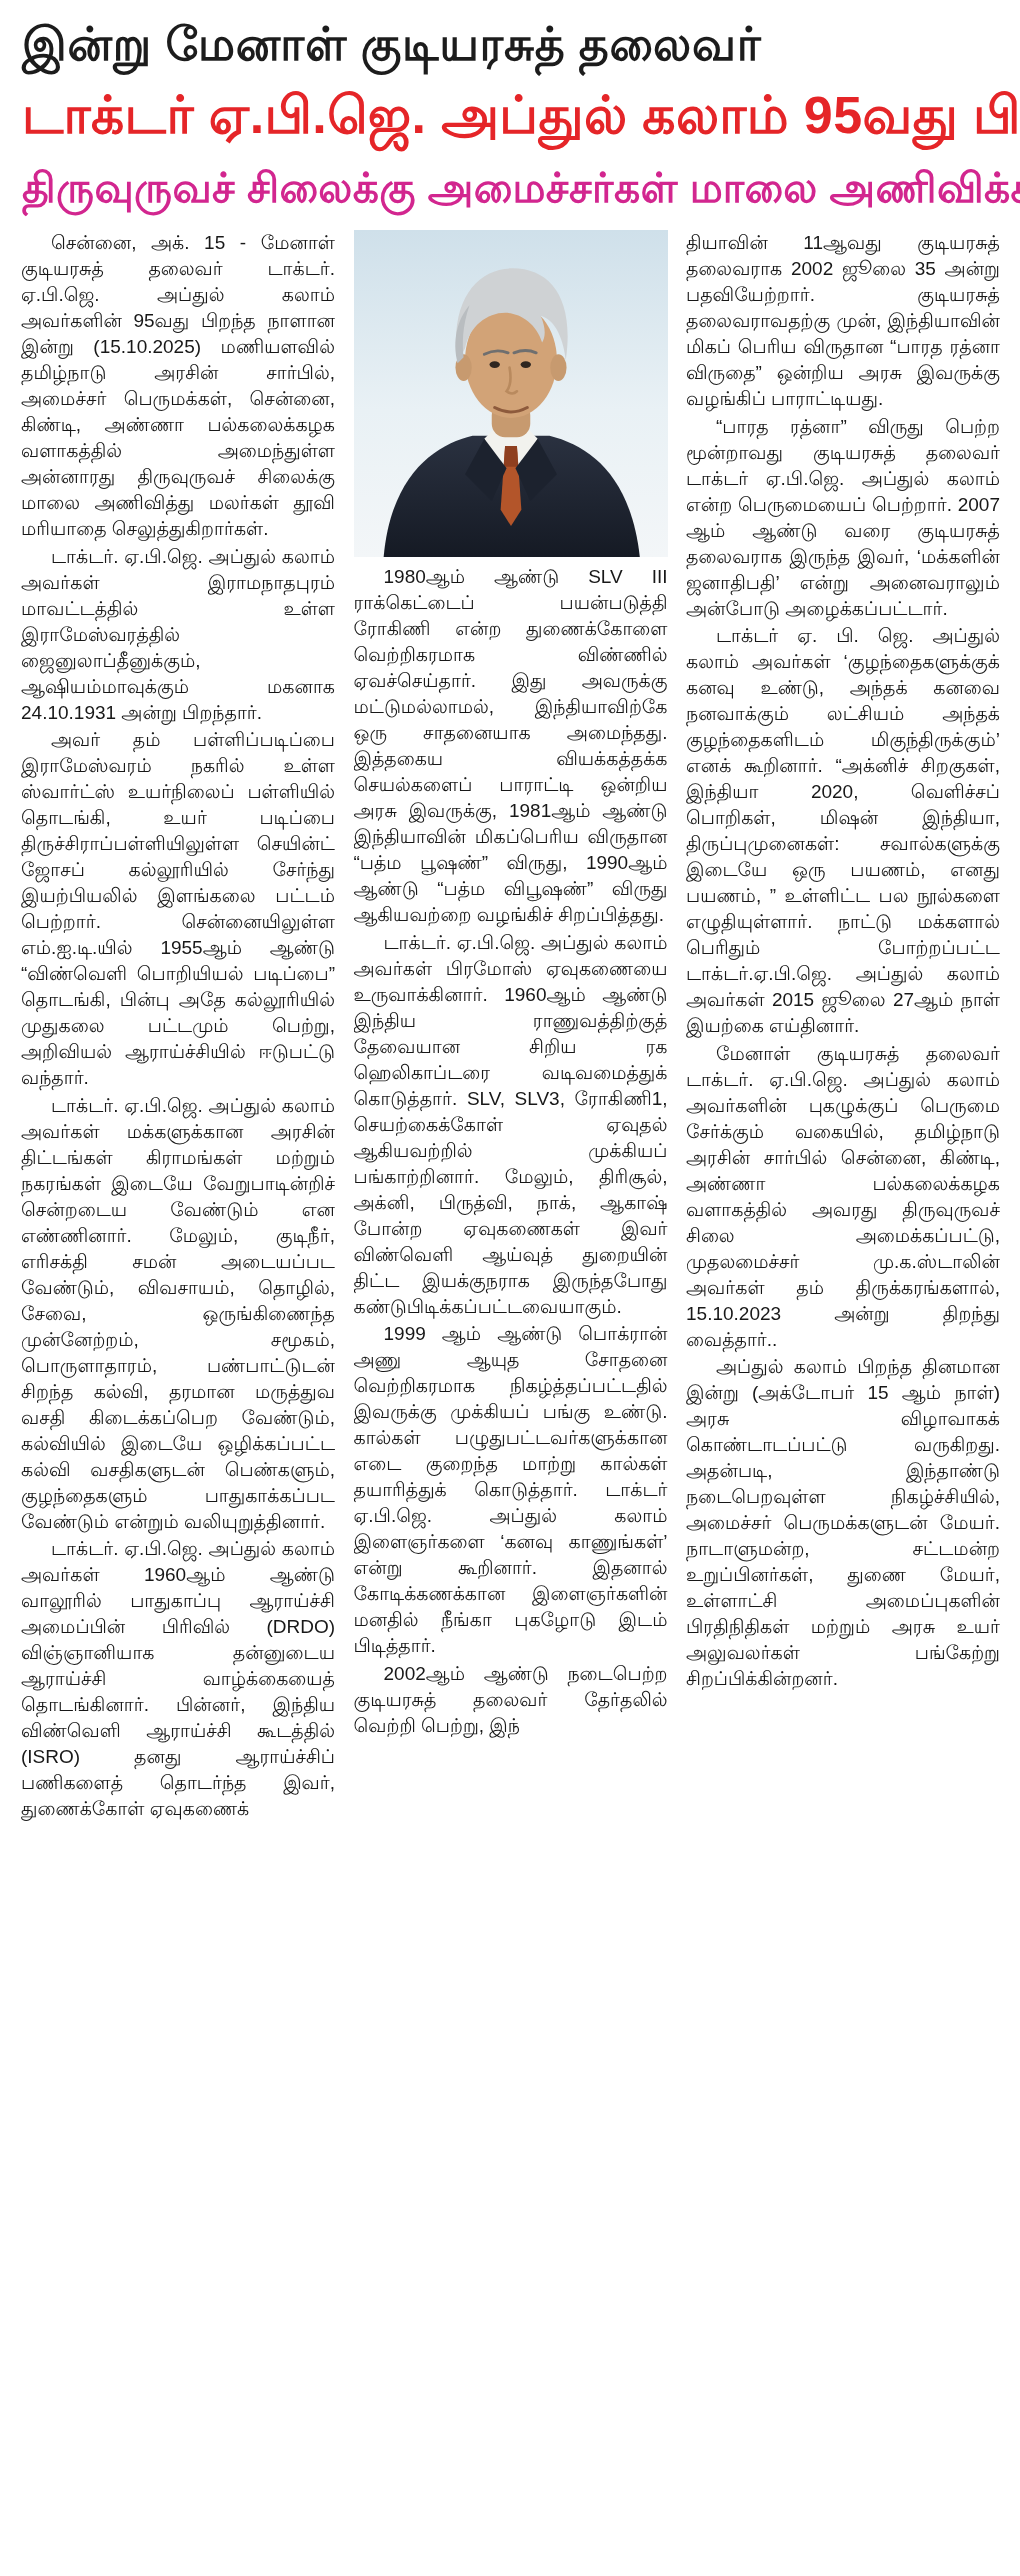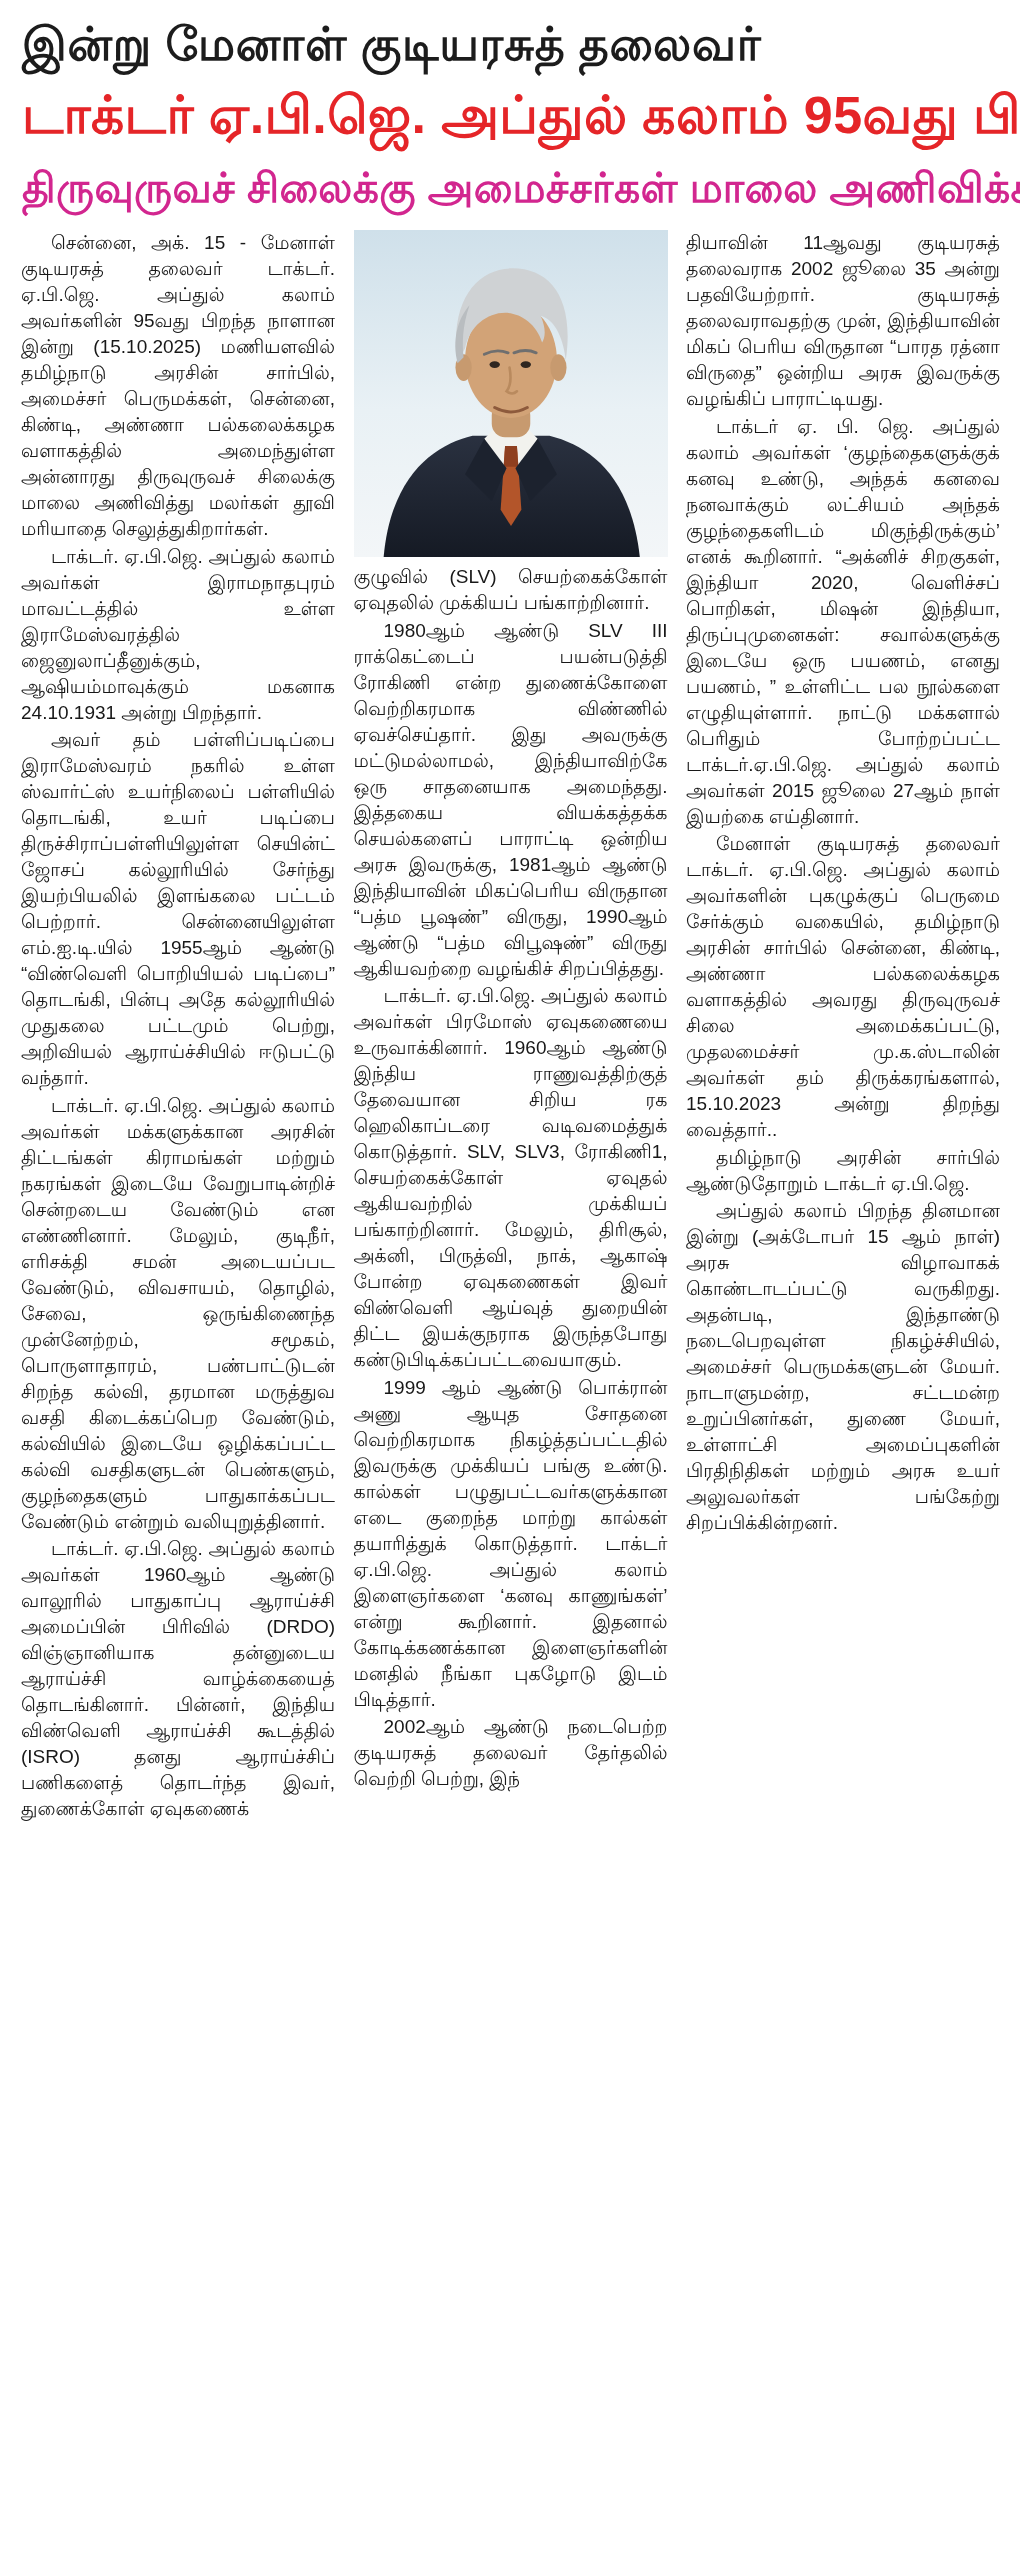--- a/index.html
+++ b/index.html
@@ -143,30 +143,29 @@
           <path d="M 216 166 q 16 -6 30 0" stroke="#6f6f6f" stroke-width="4" fill="none" stroke-linecap="round"></path>
 
           <ellipse cx="190" cy="182" rx="7" ry="4.5" fill="#2e2620"></ellipse>
           <ellipse cx="232" cy="182" rx="7" ry="4.5" fill="#2e2620"></ellipse>
 
           <path d="M 210 186 q 4 22 -4 32 q 8 6 14 0" stroke="#b98a5e" stroke-width="3.5" fill="none" stroke-linecap="round"></path>
 
           <path d="M 190 240 q 22 12 44 0" stroke="#8d5a3c" stroke-width="4" fill="none" stroke-linecap="round"></path>
         </svg>
       </div>
-      <p class="para cont">குழுவில் (SLV) செயற்கைக்கோள் ஏவுதலில் முக்கியப் பங்காற்றினார்.</p>
       <p class="para">1980ஆம் ஆண்டு SLV III ராக்கெட்டைப் பயன்படுத்தி ரோகிணி என்ற துணைக்கோளை வெற்றிகரமாக விண்ணில் ஏவச்செய்தார். இது அவருக்கு மட்டுமல்லாமல், இந்தியாவிற்கே ஒரு சாதனையாக அமைந்தது. இத்தகைய வியக்கத்தக்க செயல்களைப் பாராட்டி ஒன்றிய அரசு இவருக்கு, 1981ஆம் ஆண்டு இந்தியாவின் மிகப்பெரிய விருதான “பத்ம பூஷண்” விருது, 1990ஆம் ஆண்டு “பத்ம விபூஷண்” விருது ஆகியவற்றை வழங்கிச் சிறப்பித்தது.</p>
       <p class="para">டாக்டர். ஏ.பி.ஜெ. அப்துல் கலாம் அவர்கள் பிரமோஸ் ஏவுகணையை உருவாக்கினார். 1960ஆம் ஆண்டு இந்திய ராணுவத்திற்குத் தேவையான சிறிய ரக ஹெலிகாப்டரை வடிவமைத்துக் கொடுத்தார். SLV, SLV3, ரோகிணி1, செயற்கைக்கோள் ஏவுதல் ஆகியவற்றில் முக்கியப் பங்காற்றினார். மேலும், திரிசூல், அக்னி, பிருத்வி, நாக், ஆகாஷ் போன்ற ஏவுகணைகள் இவர் விண்வெளி ஆய்வுத் துறையின் திட்ட இயக்குநராக இருந்தபோது கண்டுபிடிக்கப்பட்டவையாகும்.</p>
       <p class="para">1999 ஆம் ஆண்டு பொக்ரான் அணு ஆயுத சோதனை வெற்றிகரமாக நிகழ்த்தப்பட்டதில் இவருக்கு முக்கியப் பங்கு உண்டு. கால்கள் பழுதுபட்டவர்களுக்கான எடை குறைந்த மாற்று கால்கள் தயாரித்துக் கொடுத்தார். டாக்டர் ஏ.பி.ஜெ. அப்துல் கலாம் இளைஞர்களை ‘கனவு காணுங்கள்’ என்று கூறினார். இதனால் கோடிக்கணக்கான இளைஞர்களின் மனதில் நீங்கா புகழோடு இடம் பிடித்தார்.</p>
       <p class="para">2002ஆம் ஆண்டு நடைபெற்ற குடியரசுத் தலைவர் தேர்தலில் வெற்றி பெற்று, இந்</p>
     </div>
 
     <div class="col">
       <p class="para cont">தியாவின் 11ஆவது குடியரசுத் தலைவராக 2002 ஜூலை 35 அன்று பதவியேற்றார். குடியரசுத் தலைவராவதற்கு முன், இந்தியாவின் மிகப் பெரிய விருதான “பாரத ரத்னா விருதை” ஒன்றிய அரசு இவருக்கு வழங்கிப் பாராட்டியது.</p>
+      <p class="para">“பாரத ரத்னா” விருது பெற்ற மூன்றாவது குடியரசுத் தலைவர் டாக்டர் ஏ.பி.ஜெ. அப்துல் கலாம் என்ற பெருமையைப் பெற்றார். 2007 ஆம் ஆண்டு வரை குடியரசுத் தலைவராக இருந்த இவர், ‘மக்களின் ஜனாதிபதி’ என்று அனைவராலும் அன்போடு அழைக்கப்பட்டார்.</p>
       <p class="para">டாக்டர் ஏ. பி. ஜெ. அப்துல் கலாம் அவர்கள் ‘குழந்தைகளுக்குக் கனவு உண்டு, அந்தக் கனவை நனவாக்கும் லட்சியம் அந்தக் குழந்தைகளிடம் மிகுந்திருக்கும்’ எனக் கூறினார். “அக்னிச் சிறகுகள், இந்தியா 2020, வெளிச்சப் பொறிகள், மிஷன் இந்தியா, திருப்புமுனைகள்: சவால்களுக்கு இடையே ஒரு பயணம், எனது பயணம், ” உள்ளிட்ட பல நூல்களை எழுதியுள்ளார். நாட்டு மக்களால் பெரிதும் போற்றப்பட்ட டாக்டர்.ஏ.பி.ஜெ. அப்துல் கலாம் அவர்கள் 2015 ஜூலை 27ஆம் நாள் இயற்கை எய்தினார்.</p>
       <p class="para">மேனாள் குடியரசுத் தலைவர் டாக்டர். ஏ.பி.ஜெ. அப்துல் கலாம் அவர்களின் புகழுக்குப் பெருமை சேர்க்கும் வகையில், தமிழ்நாடு அரசின் சார்பில் சென்னை, கிண்டி, அண்ணா பல்கலைக்கழக வளாகத்தில் அவரது திருவுருவச் சிலை அமைக்கப்பட்டு, முதலமைச்சர் மு.க.ஸ்டாலின் அவர்கள் தம் திருக்கரங்களால், 15.10.2023 அன்று திறந்து வைத்தார்..</p>
-      <p class="para">தமிழ்நாடு அரசின் சார்பில் ஆண்டுதோறும் டாக்டர் ஏ.பி.ஜெ.</p>
       <p class="para">அப்துல் கலாம் பிறந்த தினமான இன்று (அக்டோபர் 15 ஆம் நாள்) அரசு விழாவாகக் கொண்டாடப்பட்டு வருகிறது. அதன்படி, இந்தாண்டு நடைபெறவுள்ள நிகழ்ச்சியில், அமைச்சர் பெருமக்களுடன் மேயர். நாடாளுமன்ற, சட்டமன்ற உறுப்பினர்கள், துணை மேயர், உள்ளாட்சி அமைப்புகளின் பிரதிநிதிகள் மற்றும் அரசு உயர் அலுவலர்கள் பங்கேற்று சிறப்பிக்கின்றனர்.</p>
     </div>
 
   </div>
 </div>
 
 
 </body></html>

